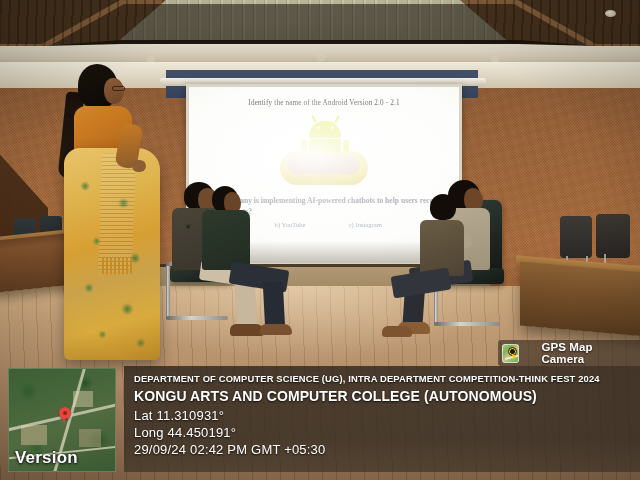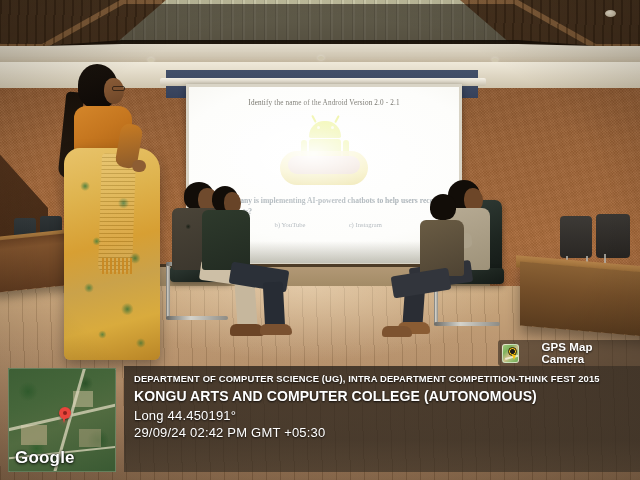--- a/index.html
+++ b/index.html
@@ -616,30 +616,31 @@
   <div class="vignette"></div>
 
   <div class="gps-badge">
     <div class="gps-badge-icon">
       <div class="gps-pin"></div>
     </div>
     <div class="gps-badge-text">GPS Map Camera</div>
   </div>
 
   <div class="info-bar">
-    <div class="info-line1">DEPARTMENT OF COMPUTER SCIENCE (UG), INTRA DEPARTMENT COMPETITION-THINK FEST 2015</div>
+    <div class="info-line1">DEPARTMENT OF COMPUTER SCIENCE (UG), INTRA DEPARTMENT COMPETITION-THINK FEST 2024</div>
     <div class="info-line2">KONGU ARTS AND COMPUTER COLLEGE (AUTONOMOUS)</div>
+    <div class="info-line3">Lat 11.310931°</div>
     <div class="info-line4">Long 44.450191°</div>
     <div class="info-line5">29/09/24 02:42 PM GMT +05:30</div>
   </div>
 
   <div class="map-thumb">
     <div class="map-blockA"></div>
     <div class="map-blockB"></div>
     <div class="map-blockC"></div>
     <div class="map-road r1"></div>
     <div class="map-road r2"></div>
     <div class="map-road r3"></div>
     <div class="map-pin"></div>
-    <div class="map-google">Google</div>
+    <div class="map-google">Version</div>
   </div>
 
 </div>
 
 </body></html>

